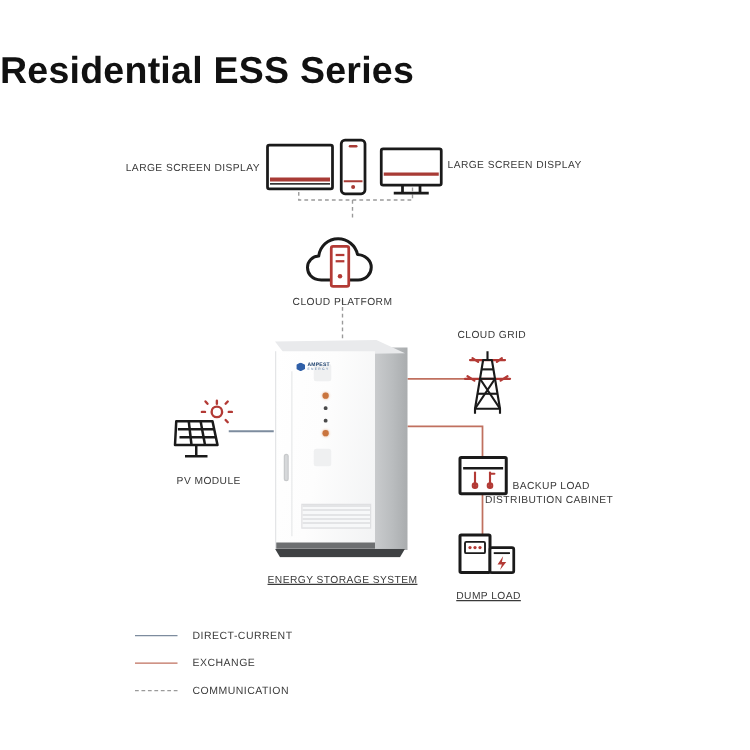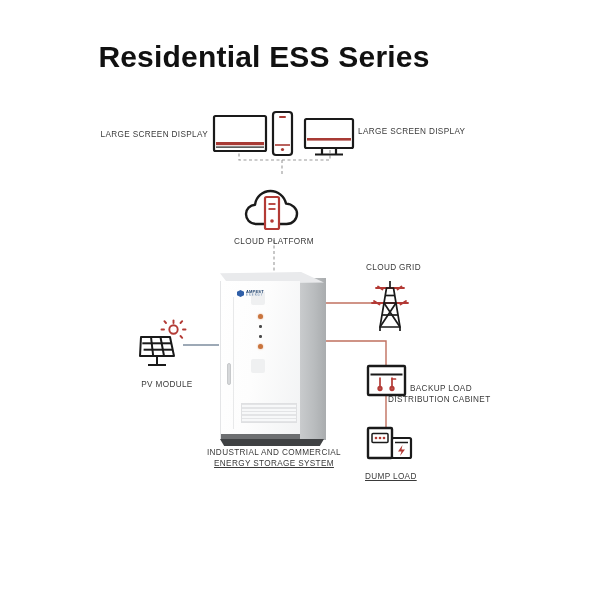--- a/index.html
+++ b/index.html
@@ -9,22 +9,22 @@
     background: #ffffff;
     font-family: "Liberation Sans", sans-serif;
     color: #231f20;
     overflow: hidden;
     position: relative;
   }
   #stage { position: relative; width: 600px; height: 600px; }
 
   .title {
     position: absolute;
-    top: 40px; left: 12px; width: 504px;
-    text-align: center;
+    top: 40px; left: 0; width: 504px;
+    text-align: left;
     font-size: 30px;
     font-weight: bold;
     letter-spacing: 0.2px;
     color: #111111;
   }
 
   .lbl {
     position: absolute;
     font-size: 8.2px;
     letter-spacing: 0.35px;
@@ -200,21 +200,20 @@
         <div class="hexmark"></div>
         <div class="logotext">
           <span class="b">AMPEST</span>
           <span class="s">ENERGY</span>
         </div>
       </div>
     </div>
     <div class="cab-base"></div>
   </div>
 
-  <div class="lbl ctr" style="left:200px; top:447px; width:148px;">INDUSTRIAL AND COMMERCIAL</div>
   <div class="lbl ctr" style="left:200px; top:458px; width:148px;text-decoration:underline;">ENERGY STORAGE SYSTEM</div>
 
   <svg class="layer" viewBox="0 0 600 600">
     <g transform="translate(140,320)">
 
       <g stroke="#b33a35" stroke-width="1.9" stroke-linecap="round">
         <circle cx="33.5" cy="9.5" r="4.2" fill="none"></circle>
         <line x1="33.5" y1="0.5" x2="33.5" y2="3"></line>
         <line x1="40.5" y1="3" x2="42.2" y2="1.2"></line>
         <line x1="43" y1="9.5" x2="45.5" y2="9.5"></line>
@@ -284,14 +283,28 @@
         <circle cx="12" cy="10" r="1.3"></circle>
         <circle cx="16" cy="10" r="1.3"></circle>
       </g>
       <rect x="24" y="10" width="19" height="20" rx="1.5" fill="#ffffff" stroke="#1a1a1a" stroke-width="2.2"></rect>
       <line x1="27" y1="14.5" x2="40" y2="14.5" stroke="#1a1a1a" stroke-width="1.5"></line>
       <path d="M34.5 17 L30 23.5 L33.5 23.5 L32 28 L37 21.5 L33.5 21.5 Z" fill="#b33a35"></path>
     </g>
   </svg>
   <div class="lbl" style="left:365px; top:471px;text-decoration:underline;">DUMP LOAD</div>
 
+  <div class="legend">
+    <div class="legend-row">
+      <span class="legend-swatch solid-dc"></span>
+      <span class="legend-text">DIRECT-CURRENT</span>
+    </div>
+    <div class="legend-row">
+      <span class="legend-swatch solid-ac"></span>
+      <span class="legend-text">EXCHANGE</span>
+    </div>
+    <div class="legend-row">
+      <span class="legend-swatch dashed"></span>
+      <span class="legend-text">COMMUNICATION</span>
+    </div>
+  </div>
 
 </div>
 
 </body></html>

